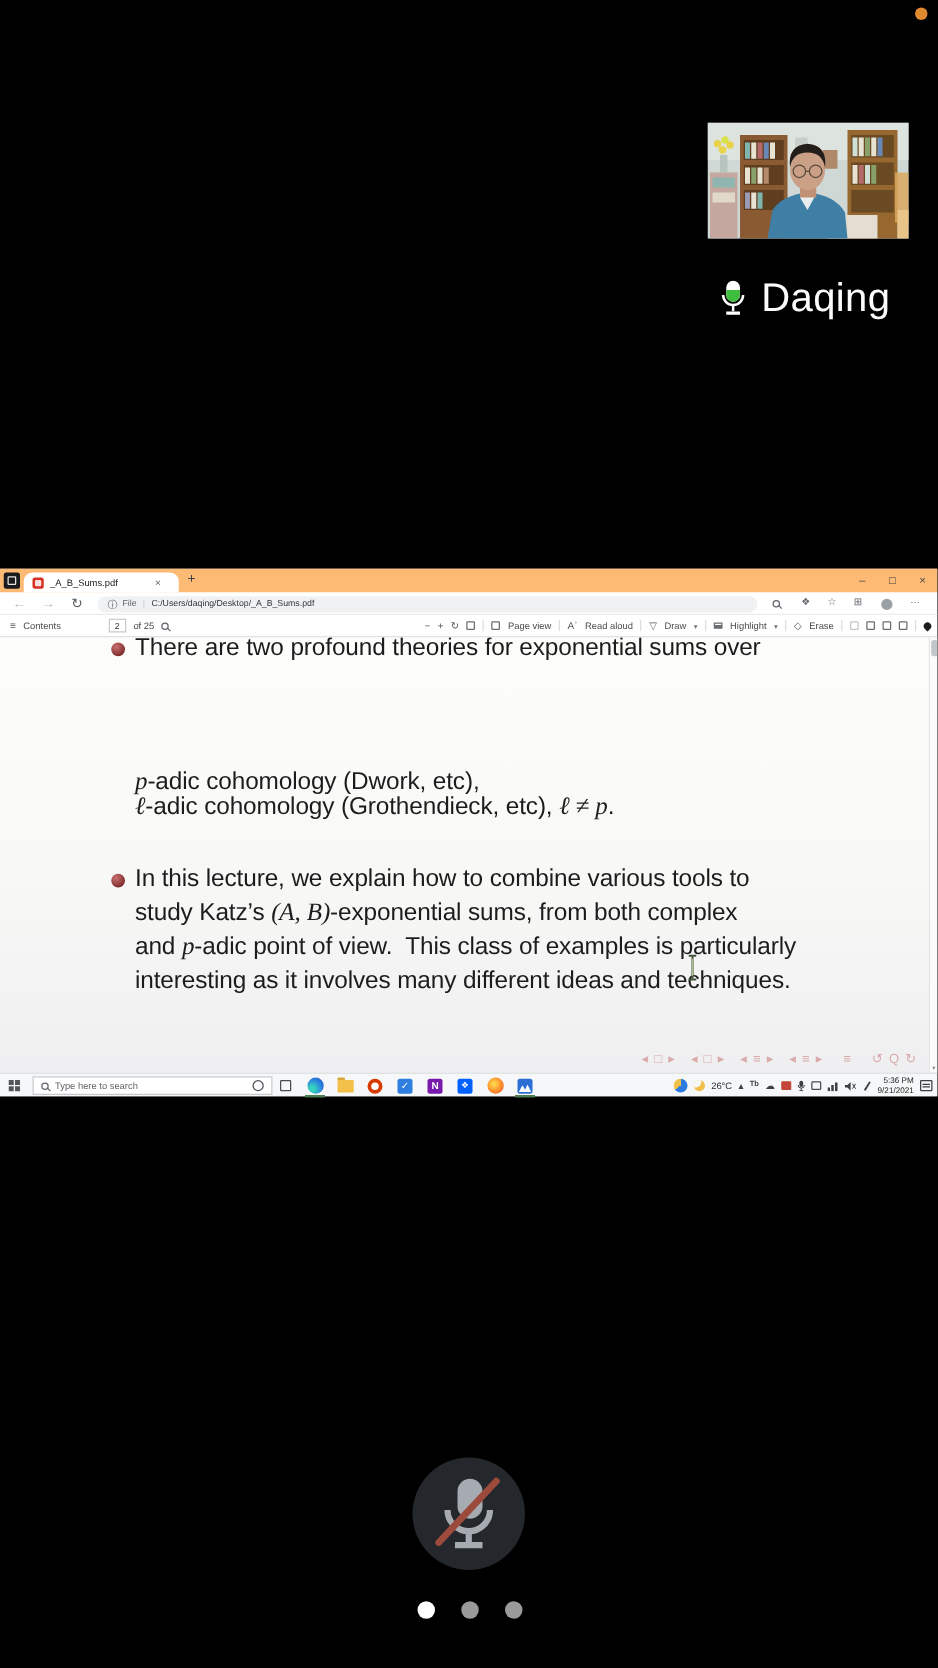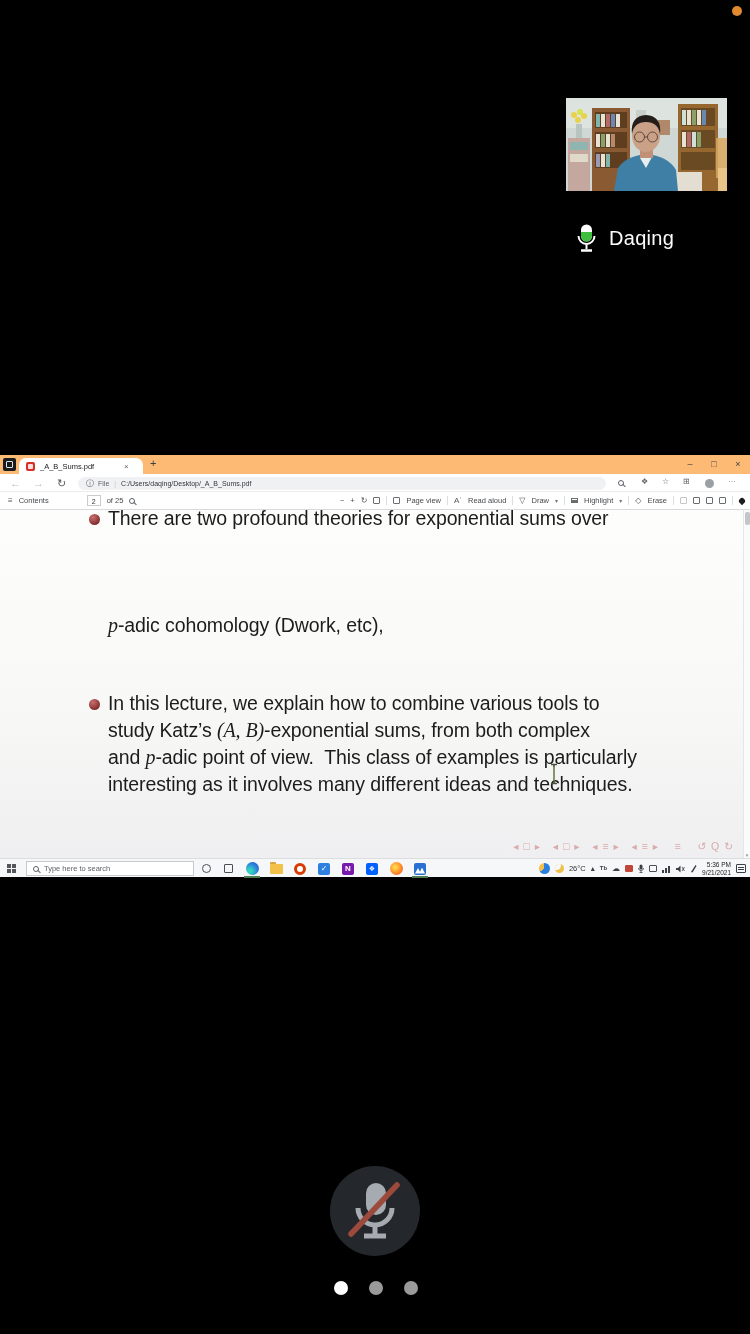--- a/index.html
+++ b/index.html
@@ -8,21 +8,21 @@
   .abs { position:absolute; }
   .pre { white-space:pre; }
 
   
   #stage { position:relative; width:750px; height:1334px; background:#000; }
   #rec-dot { left:732px; top:6px; width:10px; height:10px; border-radius:50%; background:#e0892f; }
 
   #video-thumb { left:566px; top:98px; width:161px; height:93px; overflow:hidden; background:#3a3f3c; }
 
   #participant { left:576px; top:221px; height:34px; display:flex; align-items:center; gap:12px; }
-  #participant .name { color:#fcfcfc; font-size:20px; letter-spacing:0.3px; }
+  #participant .name { color:#fcfcfc; font-size:32px; letter-spacing:0.3px; }
 
   
   #screen { left:0; top:455px; width:750px; height:422px; background:#fff; }
 
   
   #tabstrip { left:0; top:0; width:750px; height:19px; background:#fdba74; }
   #tab-actions { left:3px; top:3px; width:13px; height:13px; background:#1a1b1d; border-radius:2px; }
   #tab-actions i { position:absolute; left:3px; top:3px; width:7px; height:7px; border:1px solid #e6e6e6; border-radius:1px; }
   #tab { left:19px; top:3px; width:124px; height:16px; background:#fff; border-radius:7px 7px 0 0; display:flex; align-items:center; }
   #tab .fav { width:9px; height:9px; margin-left:7px; background:#d93025; border-radius:2px; position:relative; }
@@ -66,21 +66,21 @@
   .sline { left:108px; font-size:19.5px; color:#1c1c1c; line-height:27px; white-space:pre; letter-spacing:-0.1px; }
   .mth { font-family:"Liberation Serif", serif; font-style:italic; font-size:20px; }
   #navsyms { right:16px; top:330px; font-size:10.5px; color:#d9abab; letter-spacing:1px; }
   #scrollbar { right:0; top:0; width:7px; height:348px; background:#fbfbfb; border-left:1px solid #e6e6e6; }
   #thumb { left:1px; top:2px; width:5px; height:13px; background:#c2c5c9; border-radius:2px; }
   #sb-down { left:0; bottom:0; width:6px; text-align:center; font-size:5px; color:#8a8d90; }
 
   
   #taskbar { left:0; top:403px; width:750px; height:19px; background:#f6f7f8; border-top:1px solid #dcdddd; }
   #winlogo { left:7px; top:5px; width:4px; height:4px; background:#53575c; box-shadow:5px 0 #53575c, 0 5px #53575c, 5px 5px #53575c; }
-  #tsearch { left:26px; top:2px; width:168px; height:15px; background:#fff; border:1px solid #c7cacd; display:flex; align-items:center; gap:5px; }
+  #tsearch { left:26px; top:2px; width:192px; height:15px; background:#fff; border:1px solid #c7cacd; display:flex; align-items:center; gap:5px; }
   #tsearch span { font-size:7.5px; color:#5f6368; }
   #tsearch .mag { margin-left:6px; }
   #cortana { left:202px; top:5px; width:9px; height:9px; border:1.5px solid #4a4e54; border-radius:50%; }
   #taskview { left:224px; top:5px; width:9px; height:9px; border:1px solid #4a4e54; border-radius:1px; }
   .appcell { top:2px; width:20px; height:15px; display:flex; align-items:center; justify-content:center; }
   .underline { position:absolute; bottom:-2px; left:2px; width:16px; height:2px; background:#4e7d52; }
   .ic-edge { width:13px; height:13px; border-radius:50%; background:radial-gradient(circle at 30% 70%, #35d2c0 15%, #2b7de0 60%, #1d55b0); }
   .ic-folder { width:13px; height:10px; background:#f3c04a; border-radius:1px; position:relative; }
   .ic-folder::before { content:''; position:absolute; left:0; top:-2px; width:6px; height:2px; background:#d9a63a; border-radius:1px 1px 0 0; }
   .ic-office { width:12px; height:12px; border:3.5px solid #d83b01; border-radius:50%; background:#fff; }
@@ -269,20 +269,21 @@
         <span class="csq"></span>
         <span class="vdiv"></span>
         <span id="pin"></span>
       </div>
     </div>
 
     <div id="content" class="abs">
       <div class="bullet abs" style="left:89px;top:4px;"></div>
       <div class="sline abs" style="top:-5px;"><span>There are two profound theories for exponential sums over</span></div>
       <div class="sline abs" style="top:72px;margin-top:30px;"><span class="mth">p</span><span>-adic cohomology (Dwork, etc),</span></div>
+      <div class="sline abs" style="top:122px;"><span class="mth">ℓ</span><span>-adic cohomology (Grothendieck, etc), </span><span class="mth">ℓ ≠ p</span><span>.</span></div>
       <div class="bullet abs" style="left:89px;top:189px;"></div>
       <div class="sline abs" style="top:180px;"><span>In this lecture, we explain how to combine various tools to</span></div>
       <div class="sline abs" style="top:207px;text-align:center;"><span>study Katz’s </span><span class="mth">(A, B)</span><span>-exponential sums, from both complex</span></div>
       <div class="sline abs" style="top:234px;"><span>and </span><span class="mth">p</span><span>-adic point of view.  This class of examples is particularly</span></div>
       <div class="sline abs" style="top:261px;"><span>interesting as it involves many different ideas and techniques.</span></div>
 
       <div id="navsyms" class="abs pre">◂ □ ▸   ◂ □ ▸   ◂ ≡ ▸   ◂ ≡ ▸    ≡    ↺ Q ↻</div>
 
       <svg class="abs" style="left:548px;top:253px;" width="12" height="22" viewBox="0 0 12 22">
         <line x1="6" y1="2" x2="6" y2="20" stroke="#44523a" stroke-width="1.6"></line>

